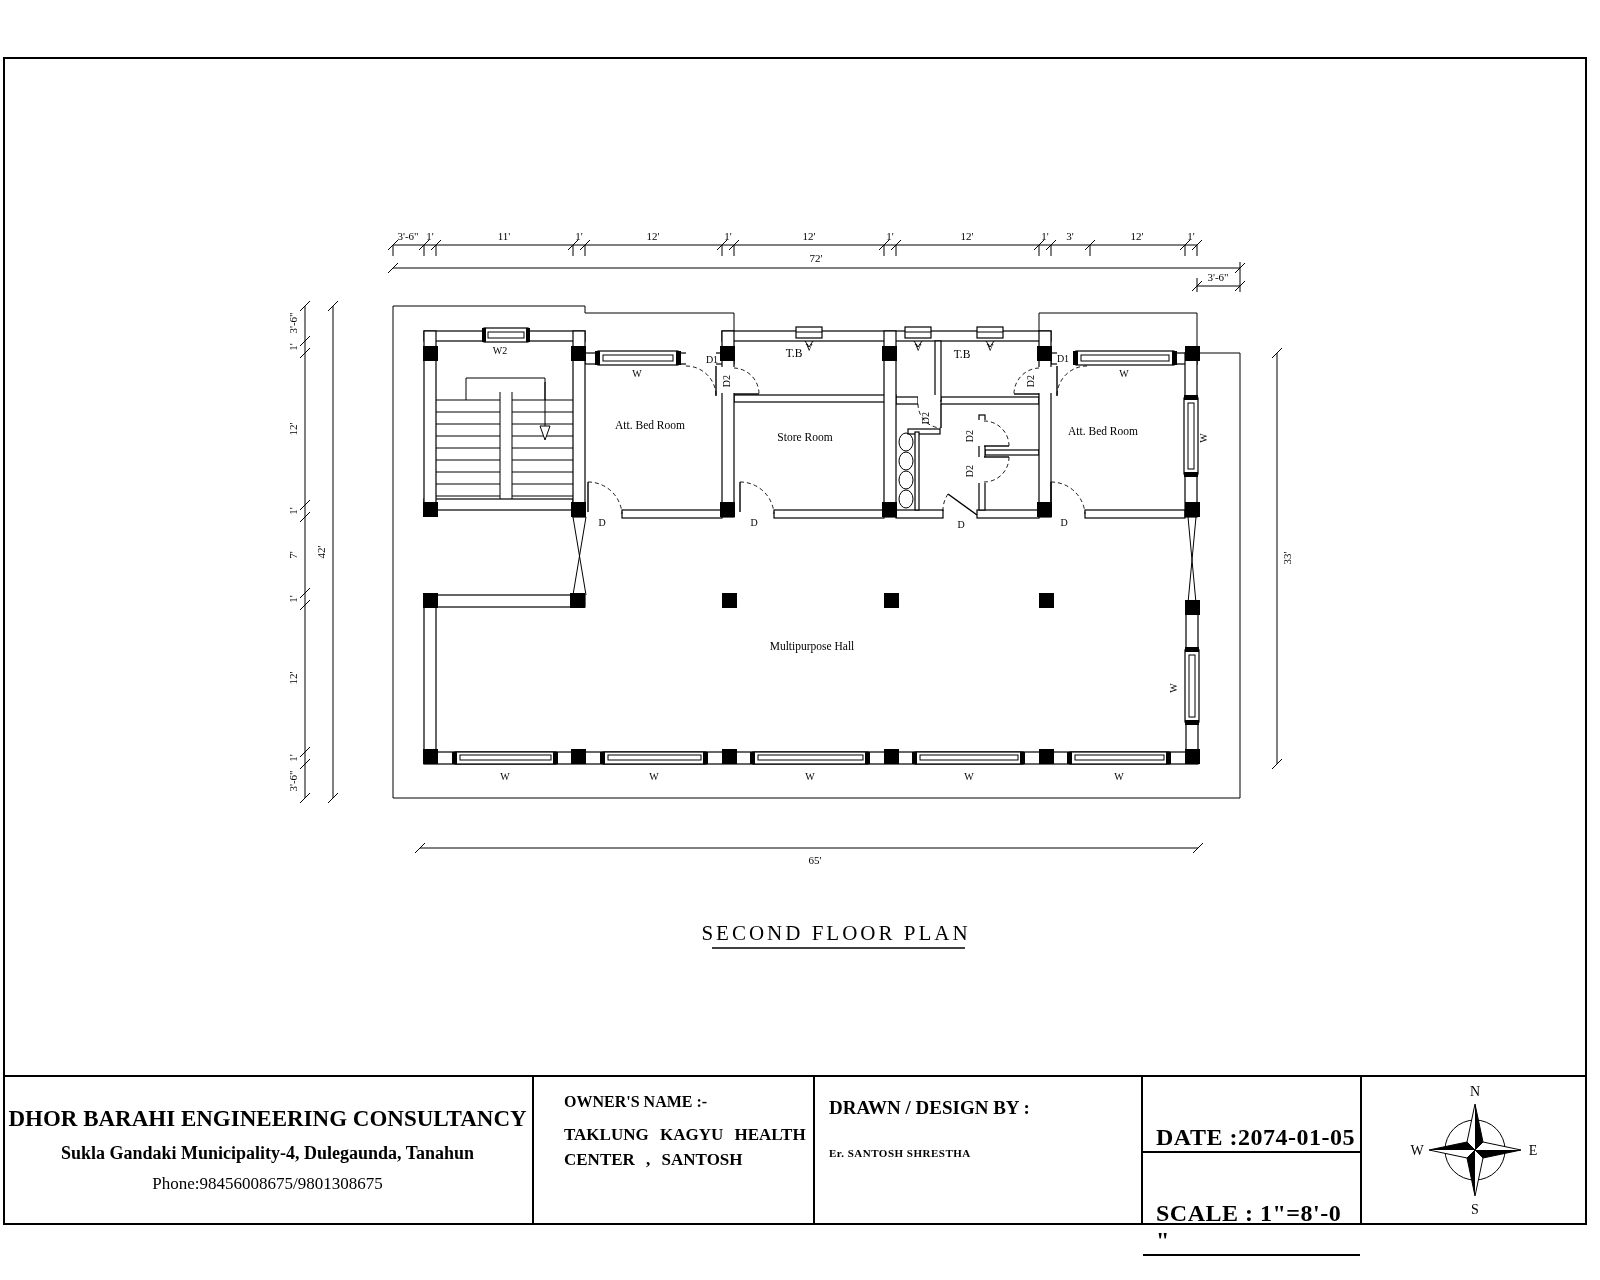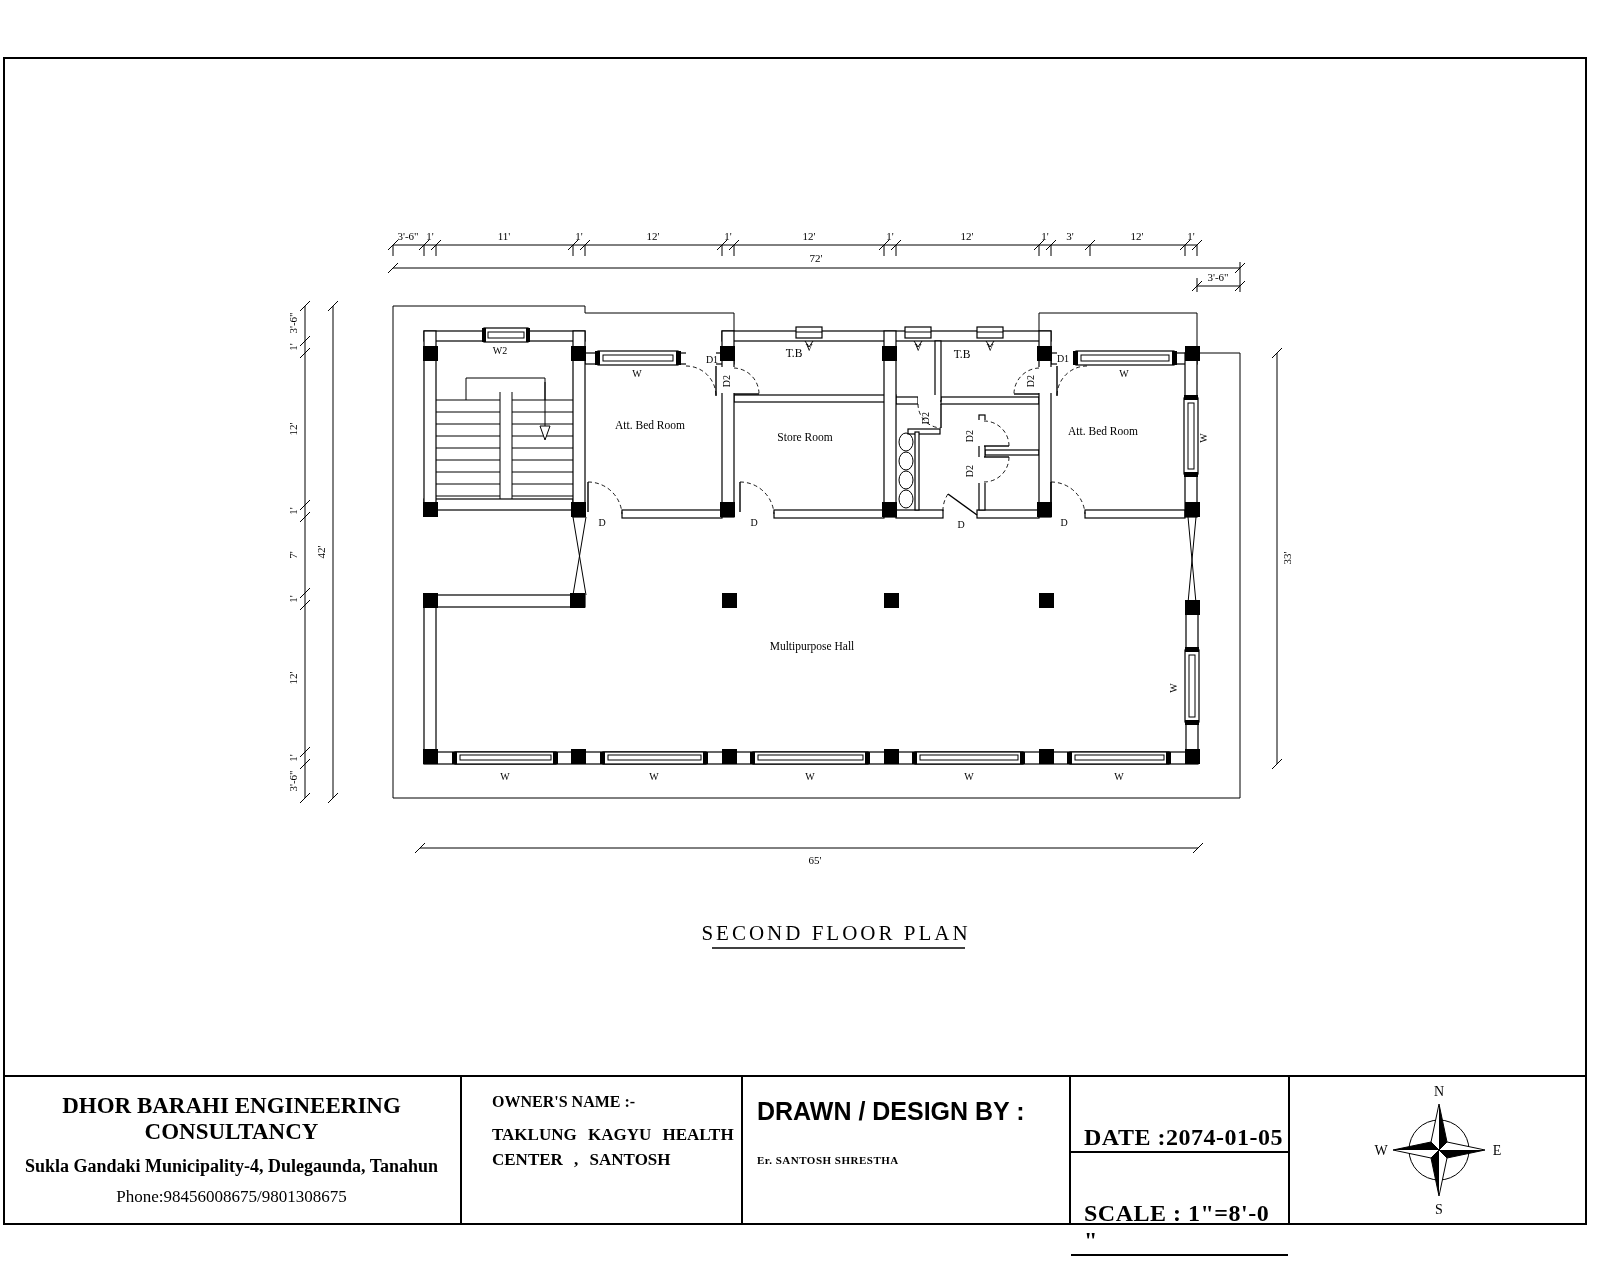--- a/index.html
+++ b/index.html
@@ -12,29 +12,29 @@
   .col{fill:#000;stroke:none;}
   .gap{fill:#fff;stroke:none;}
   .arc{fill:none;stroke:#000;stroke-width:0.9;stroke-dasharray:4 3;}
   .leaf{stroke:#000;stroke-width:1.4;}
   .dim{font-size:11px;}
   .lbl{font-size:10px;}
   .rm{font-size:11.5px;}
   .ttl{font-size:21px;letter-spacing:3px;}
   .titleblock{position:absolute;left:3px;top:1075px;width:1584px;height:150px;border-top:2px solid #000;border-bottom:2px solid #000;display:flex;box-sizing:border-box;}
   .tb-cell{box-sizing:border-box;height:100%;}
-  .tb-c1{width:457px;display:flex;flex-direction:column;justify-content:center;align-items:center;text-align:center;}
+  .tb-c1{width:529px;display:flex;flex-direction:column;justify-content:center;align-items:center;text-align:center;}
   .tb-c1 .company{font-weight:bold;font-size:23px;}
   .tb-c1 .address{font-weight:bold;font-size:18px;margin-top:11px;}
   .tb-c1 .phone{font-size:17px;margin-top:10px;text-align:right;}
   .tb-c2{width:281px;border-left:2px solid #000;padding:16px 0 0 30px;}
   .tb-c2 .owner-label{font-weight:bold;font-size:16px;}
   .tb-c2 .owner-name{font-weight:bold;font-size:17px;word-spacing:7px;margin-top:12px;line-height:1.45;width:270px;font-family:Liberation Serif, serif;}
   .tb-c3{width:328px;border-left:2px solid #000;padding:20px 0 0 14px;}
-  .tb-c3 .drawn-label{font-weight:bold;font-size:25px;font-family:Liberation Sans, sans-serif;}
+  .tb-c3 .drawn-label{font-weight:bold;font-size:19px;font-family:Liberation Serif, serif;}
   .tb-c3 .drawn-name{font-weight:bold;font-size:11px;margin-top:28px;letter-spacing:0.5px;}
   .tb-c4{width:219px;border-left:2px solid #000;display:flex;flex-direction:column;}
   .tb-c4 .row{flex:1;border-bottom:2px solid #000;display:flex;align-items:center;padding-left:13px;font-weight:bold;font-size:24px;box-sizing:border-box;letter-spacing:0.5px;margin-top:47px;}
   .tb-c4 .row:last-child{border-bottom:none;}
   .tb-c5{flex:1;border-left:2px solid #000;position:relative;}
   .compass{position:absolute;left:50%;top:50%;transform:translate(-50%,-50%);}
   .compass text{font-size:14px;}
 </style>
 </head>
 <body>

